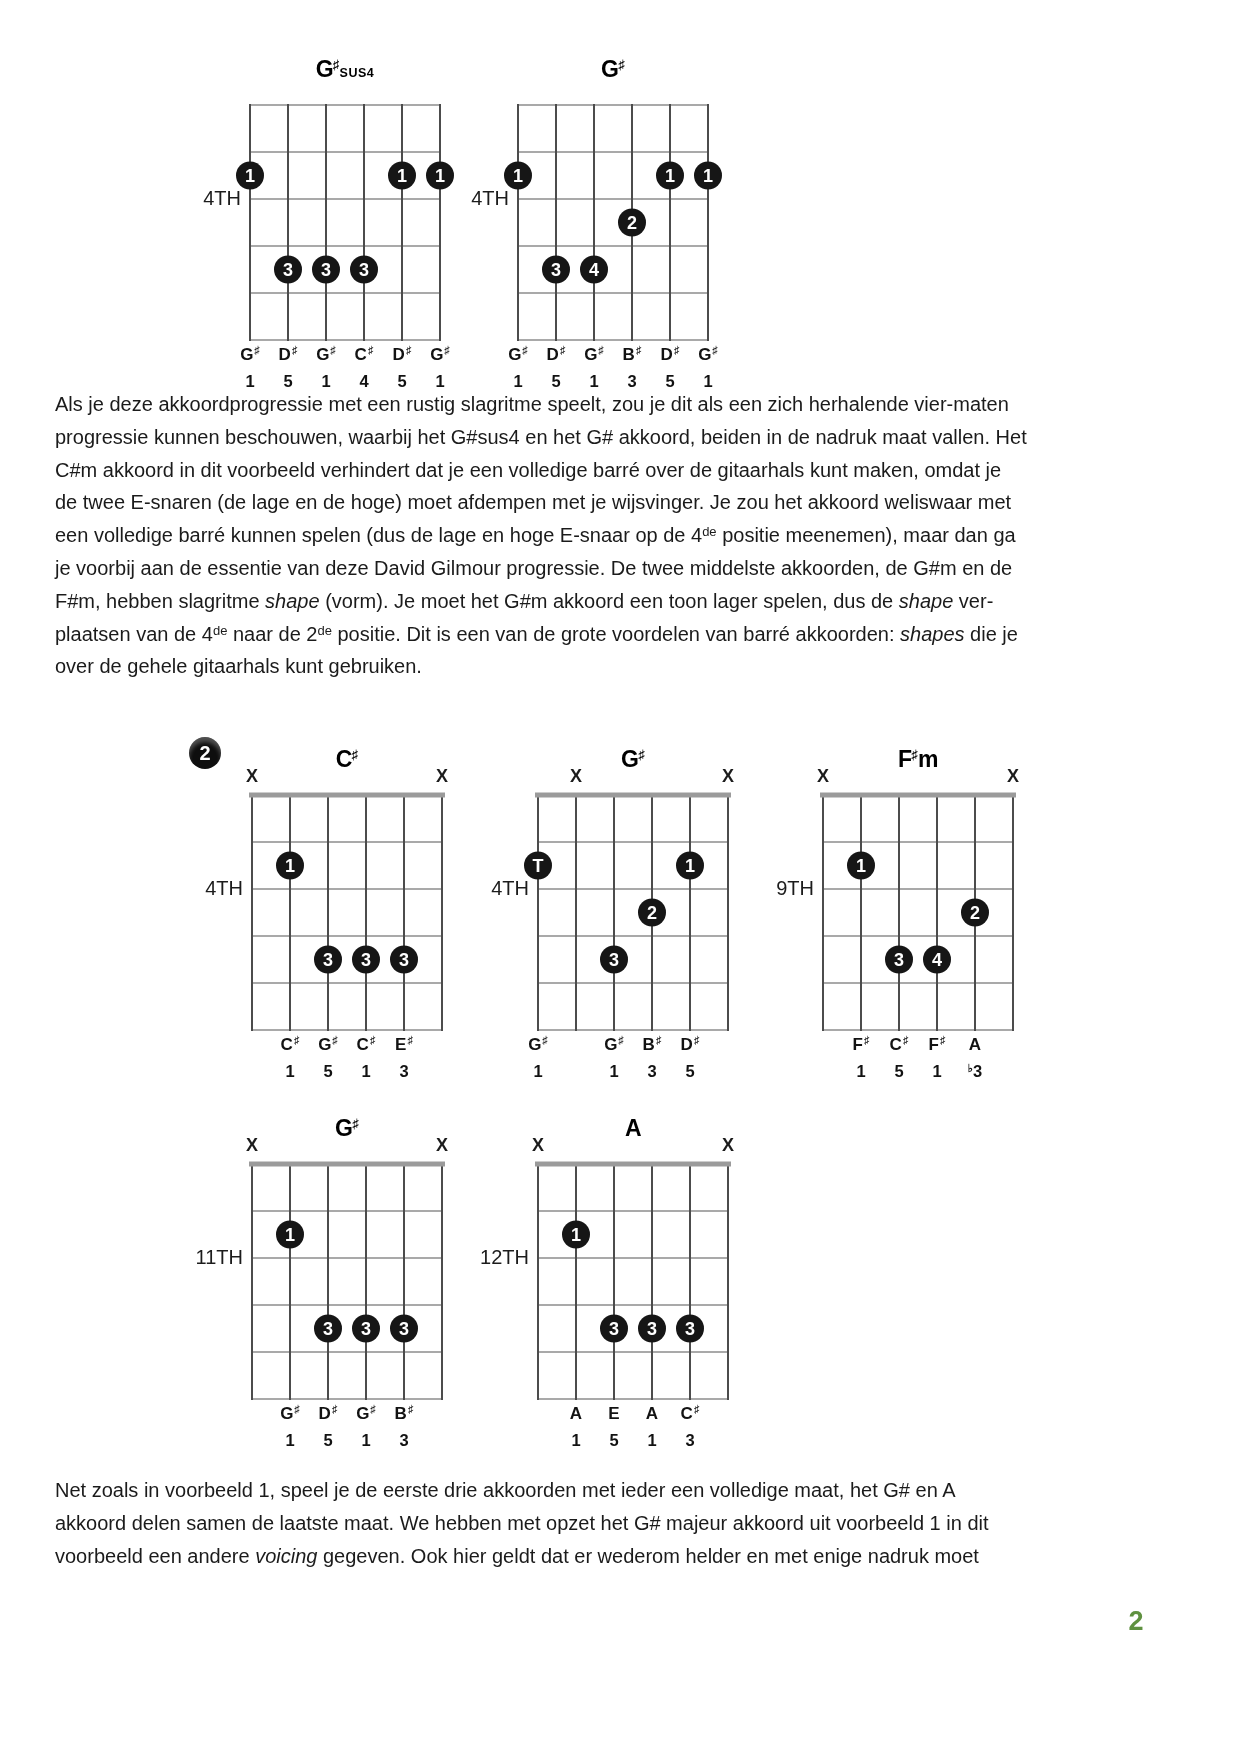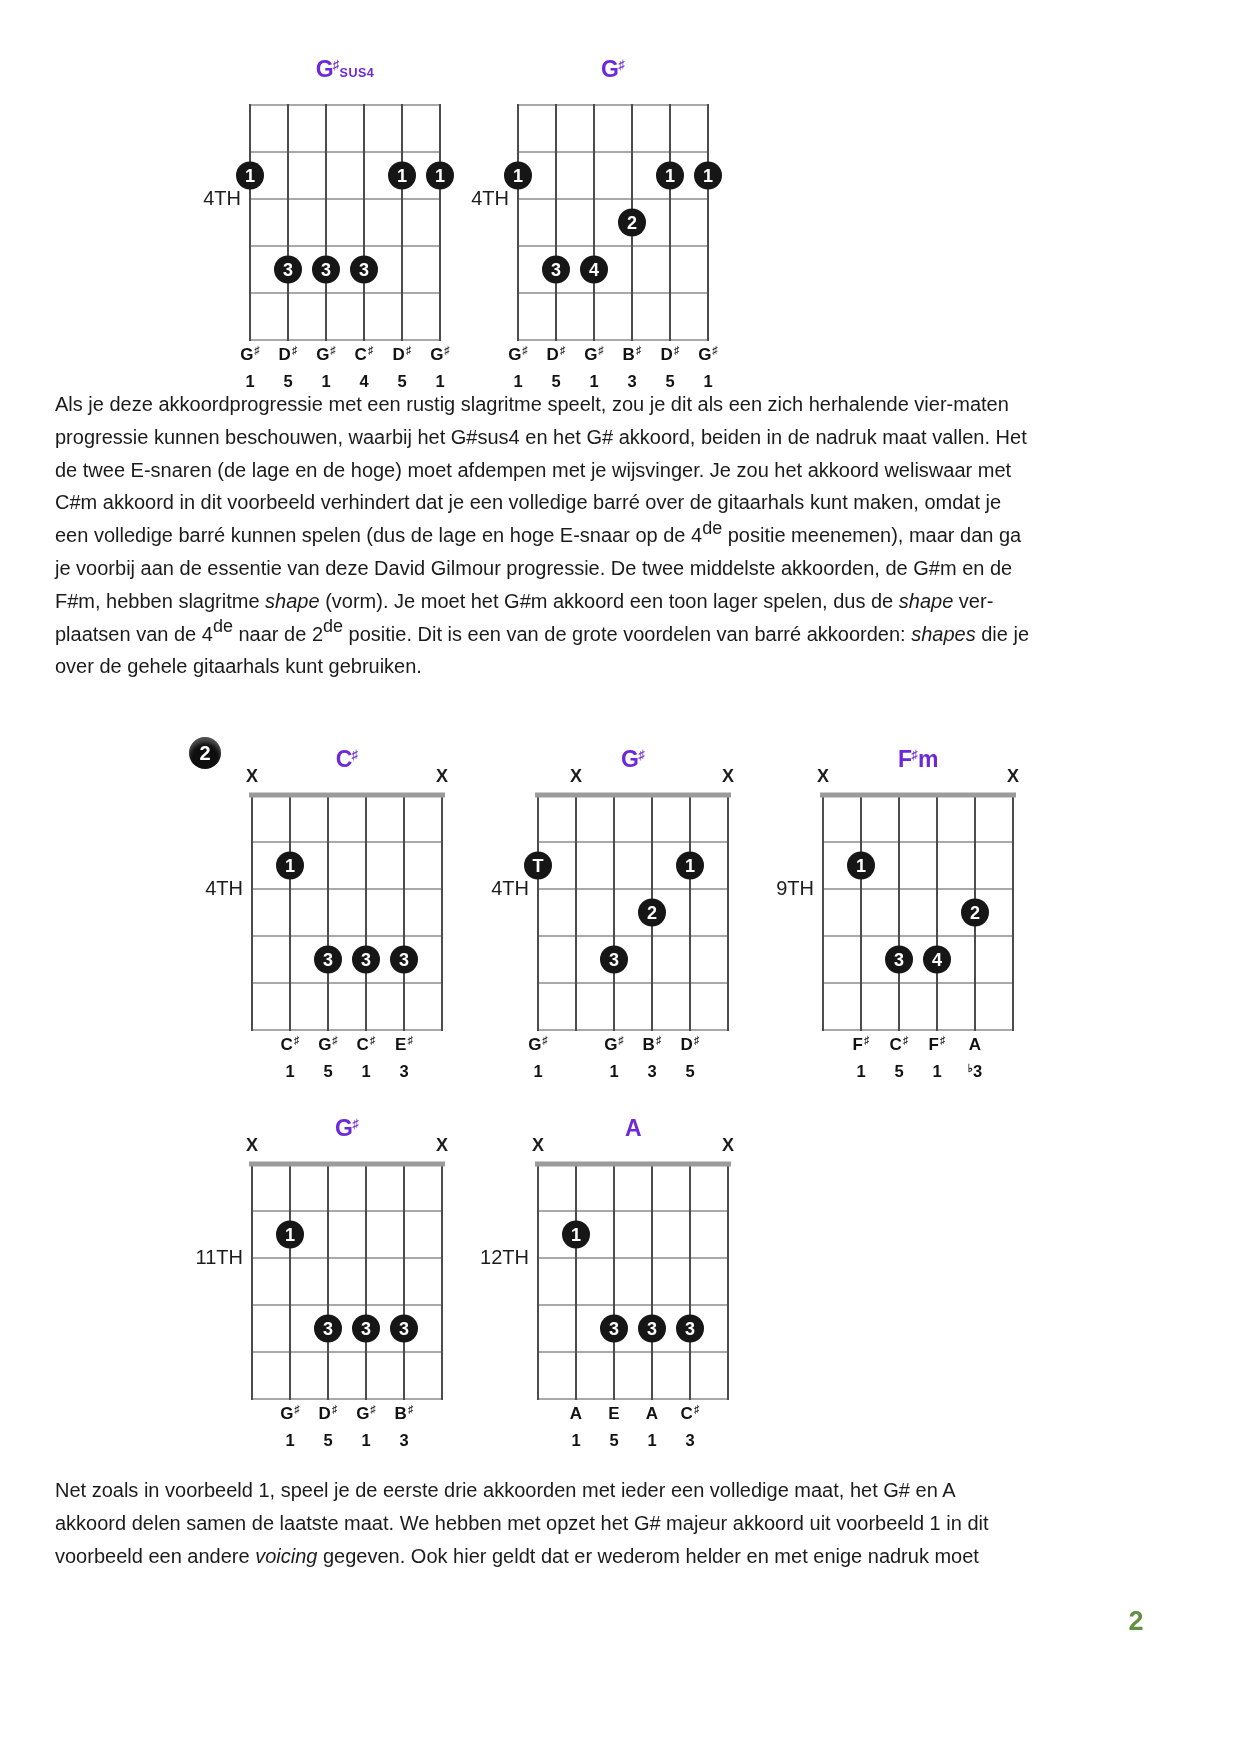--- a/index.html
+++ b/index.html
@@ -10,21 +10,21 @@
     background:#ffffff;
     font-family:"Liberation Sans",sans-serif;
     color:#1c1c1c;
     overflow:hidden;
   }
   
   .diagram{position:absolute;width:300px;height:362px;}
   .diagram svg{position:absolute;left:0;top:0;}
   .chord-title{
     position:absolute;top:16px;left:42px;width:250px;text-align:center;
-    font-weight:bold;font-size:23px;letter-spacing:-0.5px;color:#6d28d9;
+    font-weight:bold;font-size:23px;letter-spacing:-0.5px;color:#000000;
     font-family:"Liberation Sans",sans-serif;white-space:nowrap;
   }
   .chord-title .acc{font-size:13px;position:relative;top:-8px;letter-spacing:0;}
   .chord-title .suf{font-size:12.5px;letter-spacing:0.5px;}
   .muted-x{
     position:absolute;top:36px;width:38px;text-align:center;
     font-size:18px;font-weight:bold;color:#1c1c1c;
   }
   .pos-label{
     position:absolute;top:147px;left:0;width:63px;text-align:right;
@@ -47,21 +47,21 @@
     font-weight:bold;font-size:20px;line-height:32px;text-align:center;
     box-shadow:inset 0 5px 4px rgba(255,255,255,0.28);
   }
   
   .paragraph{position:absolute;left:55px;width:1140px;}
   .text-line{
     height:32.8px;line-height:32.8px;font-size:20px;color:#1b1b1b;
     white-space:nowrap;
   }
   .text-line .it{font-style:italic;}
-  .text-line .sup{font-size:18px;position:relative;top:-0.45em;}
+  .text-line .sup{font-size:13px;position:relative;top:-0.45em;}
   
   .page-number{
     position:absolute;left:1112px;top:1606px;width:48px;text-align:center;
     font-size:27px;font-weight:bold;
   }
 </style>
 </head>
 <body>
 
 <div class="page">
@@ -147,22 +147,22 @@
       <div class="scale-degree" style="left: 90px;">5</div>
       <div class="scale-degree" style="left: 128px;">1</div>
       <div class="scale-degree" style="left: 166px;">3</div>
       <div class="scale-degree" style="left: 204px;">5</div>
       <div class="scale-degree" style="left: 242px;">1</div>
     </div>
 
   <div class="paragraph" style="top:388px">
       <div class="text-line"><span>Als je deze akkoordprogressie met een rustig slagritme speelt, zou je dit als een zich herhalende vier-maten</span></div>
       <div class="text-line"><span>progressie kunnen beschouwen, waarbij het G#sus4 en het G# akkoord, beiden in de nadruk maat vallen. Het</span></div>
+      <div class="text-line"><span>C#m akkoord in dit voorbeeld verhindert dat je een volledige barré over de gitaarhals kunt maken, omdat je</span></div>
       <div class="text-line"><span>de twee E-snaren (de lage en de hoge) moet afdempen met je wijsvinger. Je zou het akkoord weliswaar met</span></div>
-      <div class="text-line"><span>C#m akkoord in dit voorbeeld verhindert dat je een volledige barré over de gitaarhals kunt maken, omdat je</span></div>
       <div class="text-line"><span>een volledige barré kunnen spelen (dus de lage en hoge E-snaar op de 4</span><span class="sup">de</span><span> positie meenemen), maar dan ga</span></div>
       <div class="text-line"><span>je voorbij aan de essentie van deze David Gilmour progressie. De twee middelste akkoorden, de G#m en de</span></div>
       <div class="text-line"><span>F#m, hebben slagritme </span><span class="it">shape</span><span> (vorm). Je moet het G#m akkoord een toon lager spelen, dus de </span><span class="it">shape</span><span> ver-</span></div>
       <div class="text-line"><span>plaatsen van de 4</span><span class="sup">de</span><span> naar de 2</span><span class="sup">de</span><span> positie. Dit is een van de grote voordelen van barré akkoorden: </span><span class="it">shapes</span><span> die je</span></div>
       <div class="text-line"><span>over de gehele gitaarhals kunt gebruiken.</span></div>
     </div>
 
   <div class="example-badge">2</div>
 
   <div class="diagram" style="left:180px;top:730px">

